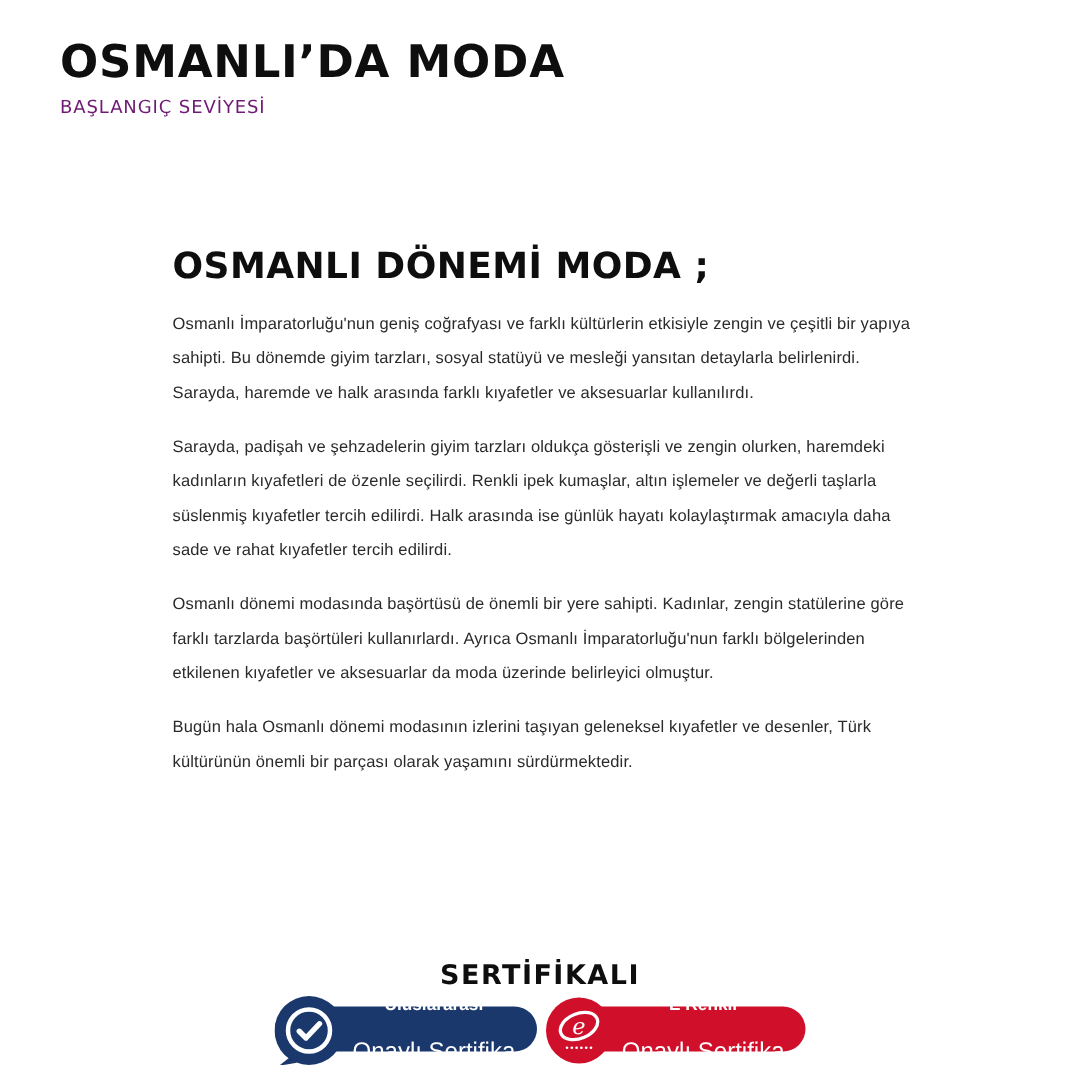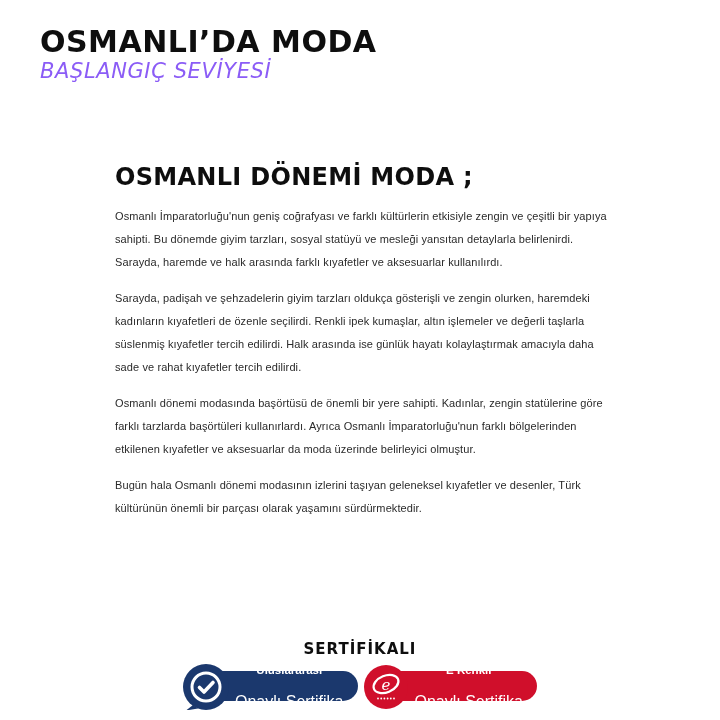--- a/index.html
+++ b/index.html
@@ -16,44 +16,44 @@
 
   
   .brand { position:absolute; left:40px; top:26px; }
   .brand-title {
     font-family:"DejaVu Sans", sans-serif;
     font-weight:800; font-size:30px; line-height:32px;
     letter-spacing:0.5px; color:#0e0e0e; white-space:nowrap;
   }
   .brand-subtitle {
     font-family:"DejaVu Sans", sans-serif;
-    font-style:italic; font-weight:500;
-    font-size:21px; line-height:21px; letter-spacing:0.6px;
-    color:#8b5cf6; margin-top:3px; white-space:nowrap;
+    font-weight:500;
+    font-size:12px; line-height:21px; letter-spacing:0.6px;
+    color:#701a75; margin-top:3px; white-space:nowrap;
   }
 
   
   .content { position:absolute; left:115px; top:163px; width:505px; }
   .content-heading {
     font-family:"DejaVu Sans", sans-serif;
     font-weight:800; font-size:24px; line-height:28px;
     letter-spacing:0.3px; color:#0e0e0e;
     margin:0 0 14px 0; white-space:nowrap;
   }
   .paragraph {
     font-size:11px; line-height:23px; letter-spacing:0.1px;
     color:#2a2a2a; margin:0 0 13px 0;
   }
 
   
   .footer-heading {
     position:absolute; top:640px; left:0; width:720px;
     text-align:center;
     font-family:"DejaVu Sans", sans-serif;
-    font-weight:800; font-size:15px; letter-spacing:1px;
+    font-weight:800; font-size:18px; letter-spacing:1px;
     color:#0e0e0e;
   }
   .badges {
     position:absolute; top:664px; left:0; width:720px;
     display:flex; justify-content:center; align-items:flex-start; gap:5px;
   }
   .badge { position:relative; height:46px; }
   .badge-pill {
     margin-left:22px; margin-top:7px; height:30px;
     border-radius:15px;

